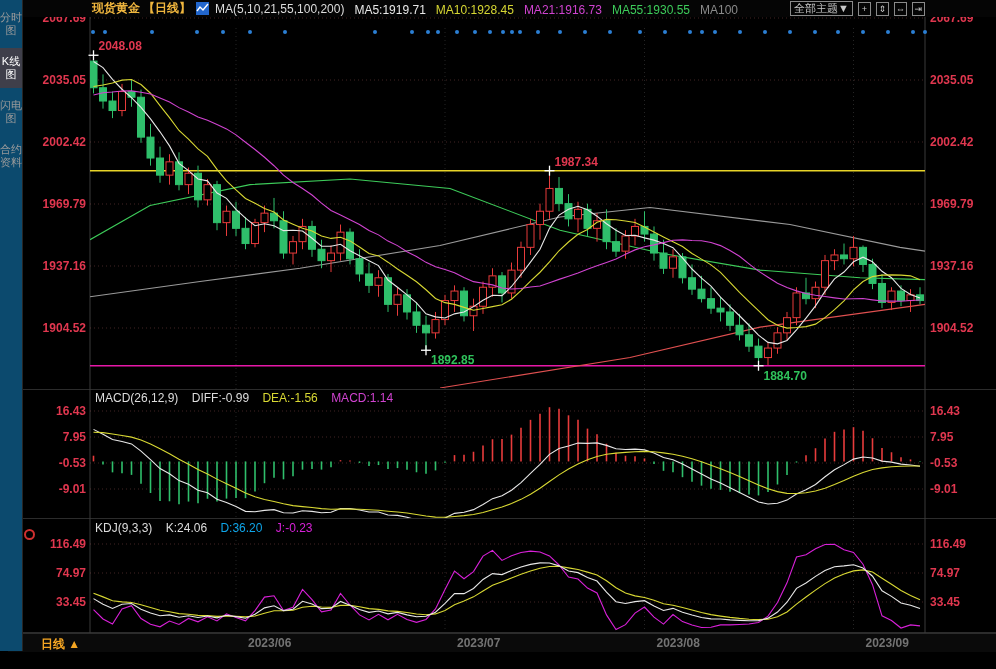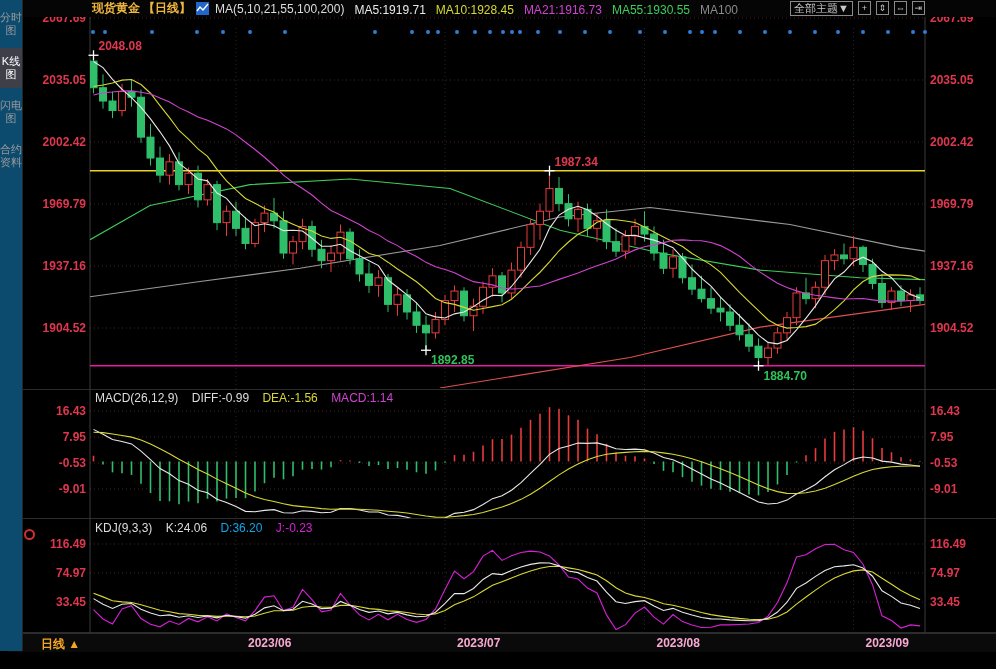--- a/index.html
+++ b/index.html
@@ -4,40 +4,40 @@
 <style>
   html,body{margin:0;padding:0;background:#000;width:996px;height:669px;overflow:hidden;
     font-family:"Liberation Sans","DejaVu Sans",sans-serif;}
   #app{position:relative;width:996px;height:669px;background:#000;}
   .abs{position:absolute;}
   
   #topbar{left:0;top:0;width:996px;height:17px;background:#050505;display:flex;align-items:center;z-index:5;}
   #topbar .sym{font-weight:bold;font-size:12px;margin-left:92px;}
   #topbar .ma-title{font-size:12px;margin-left:6px;}
   .leg{font-size:12px;margin-left:10px;white-space:nowrap;}
-  #theme-toolbar{left:790px;top:1px;display:flex;align-items:flex-start;gap:5px;z-index:8;}
+  #theme-toolbar{left:790px;top:1px;display:flex;align-items:flex-end;gap:5px;z-index:8;}
   #theme-btn{border:1px solid #8a8a8a;color:#c8c8c8;font-size:11px;padding:0 3px;height:13px;line-height:13px;cursor:pointer;}
   .tool-ic{border:1px solid #8a8a8a;color:#c8c8c8;width:11px;height:12px;font-size:9px;line-height:12px;text-align:center;cursor:pointer;}
   
   #sidebar{left:0;top:0;width:22px;height:651px;background:#0c4a6e;border-right:1px solid #262626;z-index:6;}
   .side-item{width:22px;text-align:center;font-size:11px;line-height:13px;color:#9a9a9a;padding:7px 0;
     margin-top:4px;cursor:pointer;word-break:break-all;}
   .side-item.active{background:#3f3f4a;color:#fff;}
   
   .plab{position:absolute;font-size:12px;font-weight:bold;color:#e0374f;z-index:4;white-space:nowrap;}
   .plab.l{width:62px;left:24px;text-align:right;}
   .plab.r{left:930px;text-align:left;}
   .anno{position:absolute;font-size:12px;font-weight:bold;z-index:4;white-space:nowrap;}
   
   .ind-head{position:absolute;left:95px;font-size:12px;z-index:4;white-space:nowrap;}
   .ind-head span{margin-right:10px;}
   
   #axisrow{left:8px;top:633px;width:996px;height:18px;background:#0a0a0a;border-top:1px solid #2c2c2c;z-index:5;}
   #period-sel{position:absolute;left:33px;top:2px;font-size:12px;font-weight:bold;color:#f5a623;cursor:pointer;}
-  .dlab{position:absolute;top:2px;font-size:12px;font-weight:bold;color:#f9a8d4;}
+  .dlab{position:absolute;top:2px;font-size:12px;font-weight:bold;color:#737373;}
   
   #tabbar{left:0;top:651px;width:996px;height:18px;background:#111;border-top:1px solid #333;display:flex;align-items:stretch;z-index:5;}
   .ftab{font-size:12px;color:#b0b0b0;padding:2px 9px 0 9px;cursor:pointer;border-right:1px solid #333;white-space:nowrap;}
   .ftab.active{background:#4a4a55;color:#fff;}
   .ftab.vip{color:#f0a030;}
   #kdj-ic{left:24px;top:529px;width:7px;height:7px;border:2px solid #d03030;border-radius:50%;z-index:6;}
   svg{position:absolute;left:0;top:0;z-index:2;}
 </style>
 </head>
 <body>

